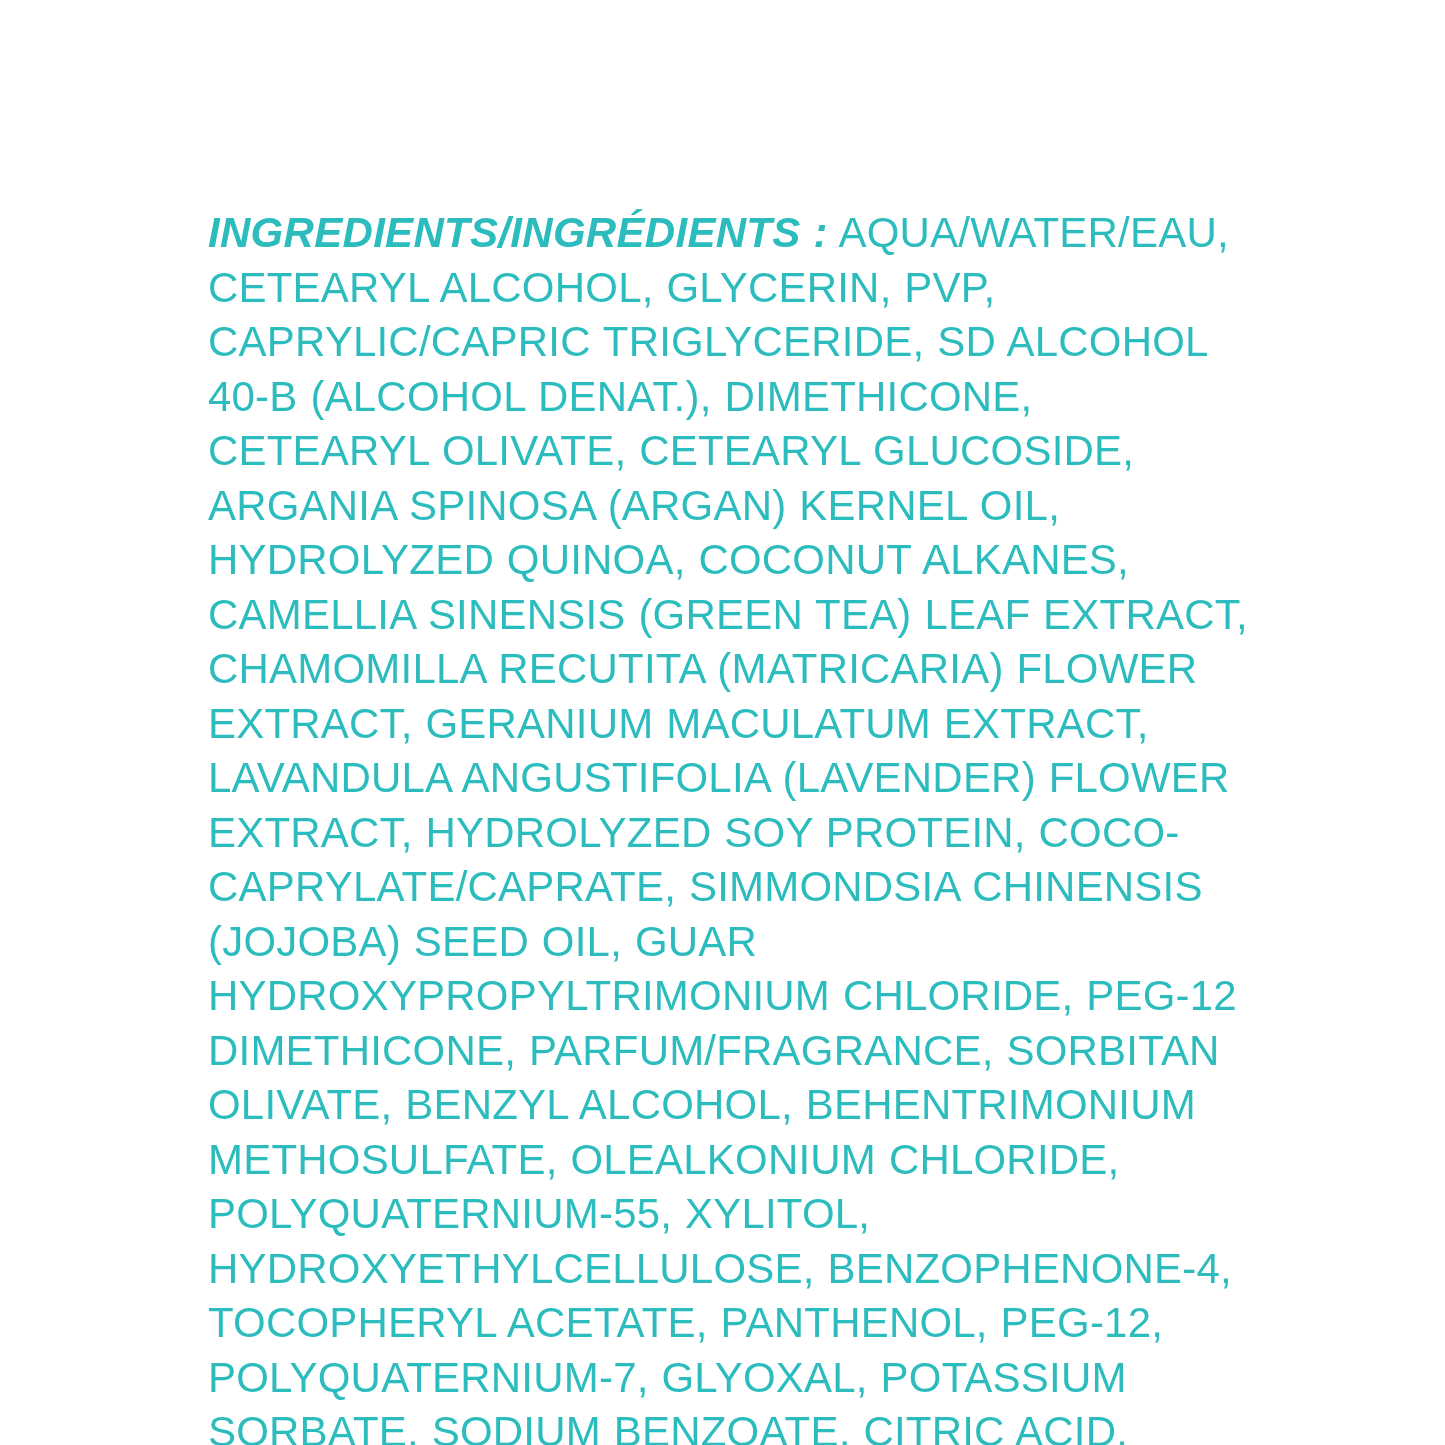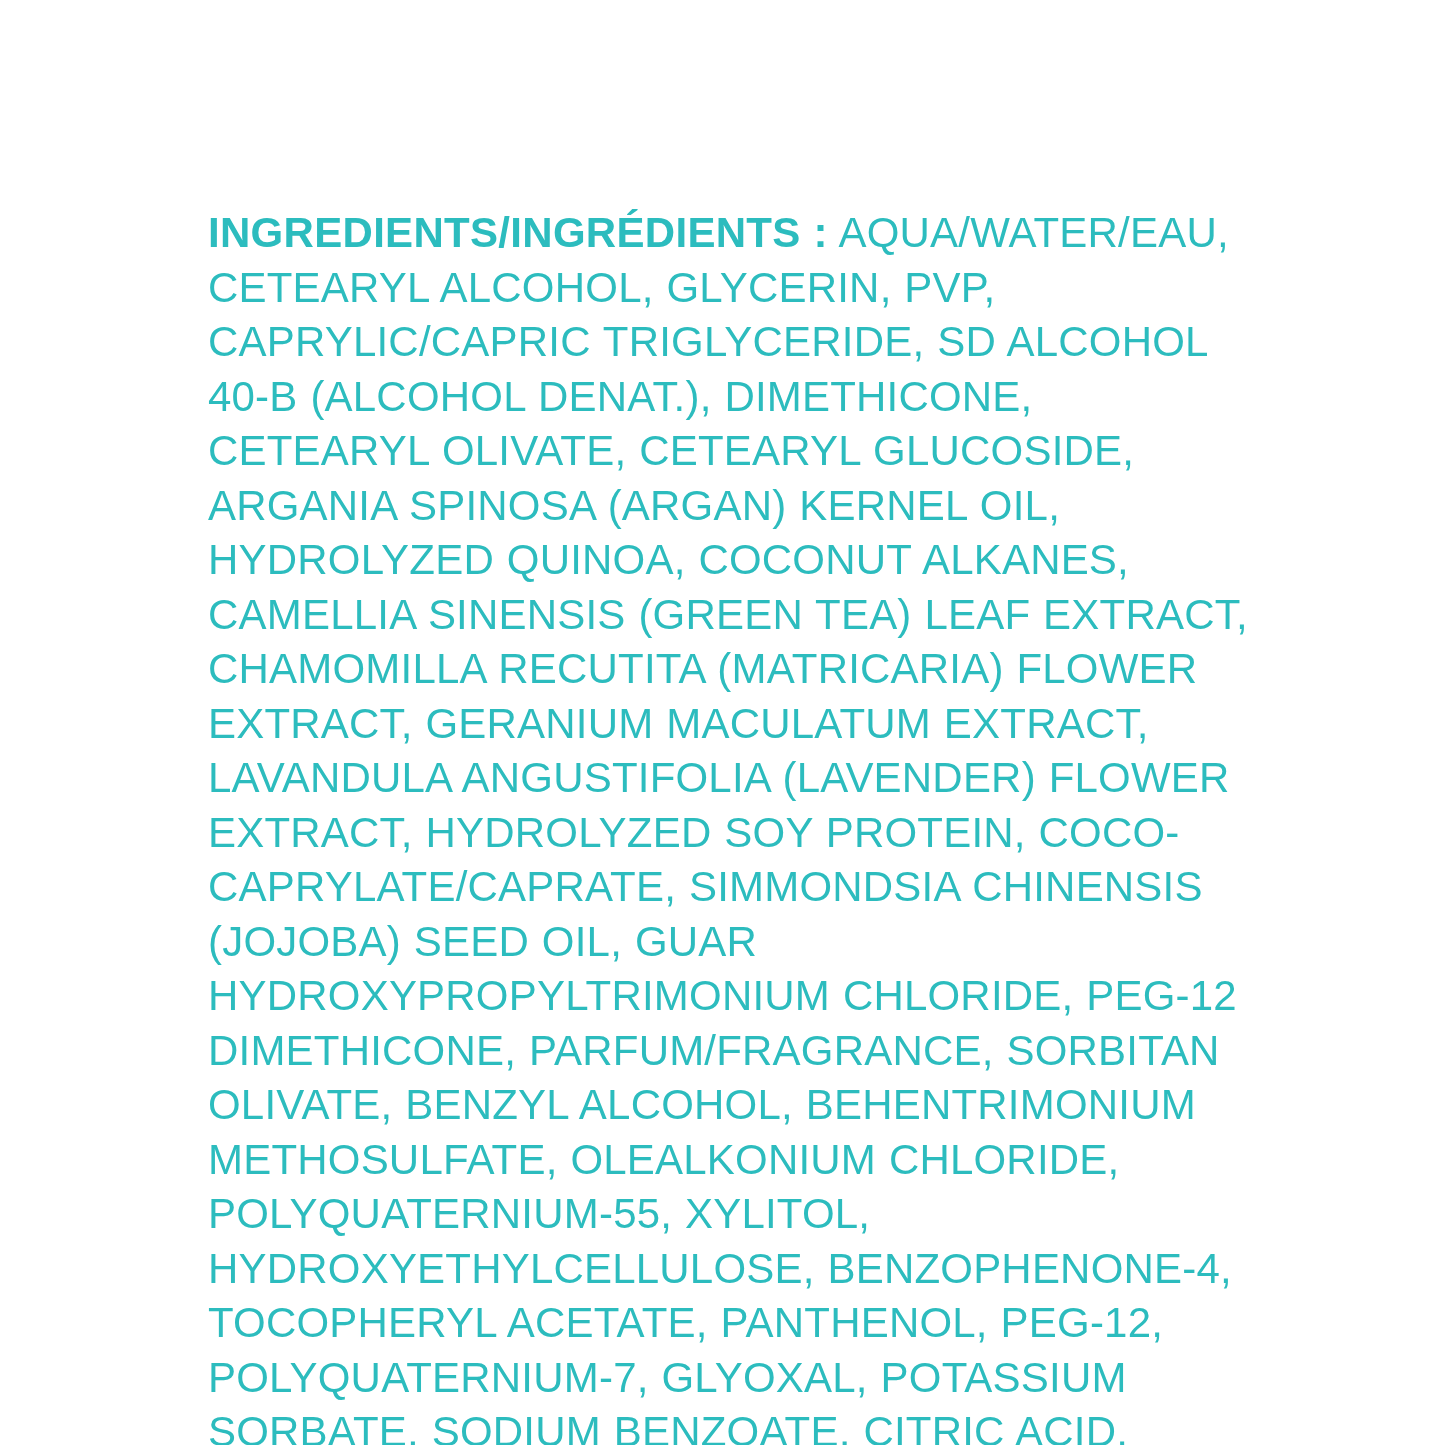--- a/index.html
+++ b/index.html
@@ -32,20 +32,21 @@
     font-size: 42px;
     line-height: 54.5px;
     letter-spacing: 0.2px;
     text-align: left;
     word-spacing: 1px;
     margin: 0;
   }
   .label-prefix {
     font-weight: bold;
     letter-spacing: 0.3px;
+    font-style: italic;
   }
 </style>
 </head>
 <body>
 
 <div class="page">
   <div class="ingredients-block">
     <p class="ingredients-text"><span class="label-prefix">INGREDIENTS/INGRÉDIENTS :</span><span> AQUA/WATER/EAU, CETEARYL ALCOHOL, GLYCERIN, PVP, CAPRYLIC/CAPRIC TRIGLYCERIDE, SD ALCOHOL 40-B (ALCOHOL DENAT.), DIMETHICONE, CETEARYL OLIVATE, CETEARYL GLUCOSIDE, ARGANIA SPINOSA (ARGAN) KERNEL OIL, HYDROLYZED QUINOA, COCONUT ALKANES, CAMELLIA SINENSIS (GREEN TEA) LEAF EXTRACT, CHAMOMILLA RECUTITA (MATRICARIA) FLOWER EXTRACT, GERANIUM MACULATUM EXTRACT, LAVANDULA ANGUSTIFOLIA (LAVENDER) FLOWER EXTRACT, HYDROLYZED SOY PROTEIN, COCO-CAPRYLATE/CAPRATE, SIMMONDSIA CHINENSIS (JOJOBA) SEED OIL, GUAR HYDROXYPROPYLTRIMONIUM CHLORIDE, PEG-12 DIMETHICONE, PARFUM/FRAGRANCE, SORBITAN OLIVATE, BENZYL ALCOHOL, BEHENTRIMONIUM METHOSULFATE, OLEALKONIUM CHLORIDE, POLYQUATERNIUM-55, XYLITOL, HYDROXYETHYLCELLULOSE, BENZOPHENONE-4, TOCOPHERYL ACETATE, PANTHENOL, PEG-12, POLYQUATERNIUM-7, GLYOXAL, POTASSIUM SORBATE, SODIUM BENZOATE, CITRIC ACID, CAPRYLYL GLYCOL, PHENOXY-ETHANOL.</span></p>
   </div>
 </div>

